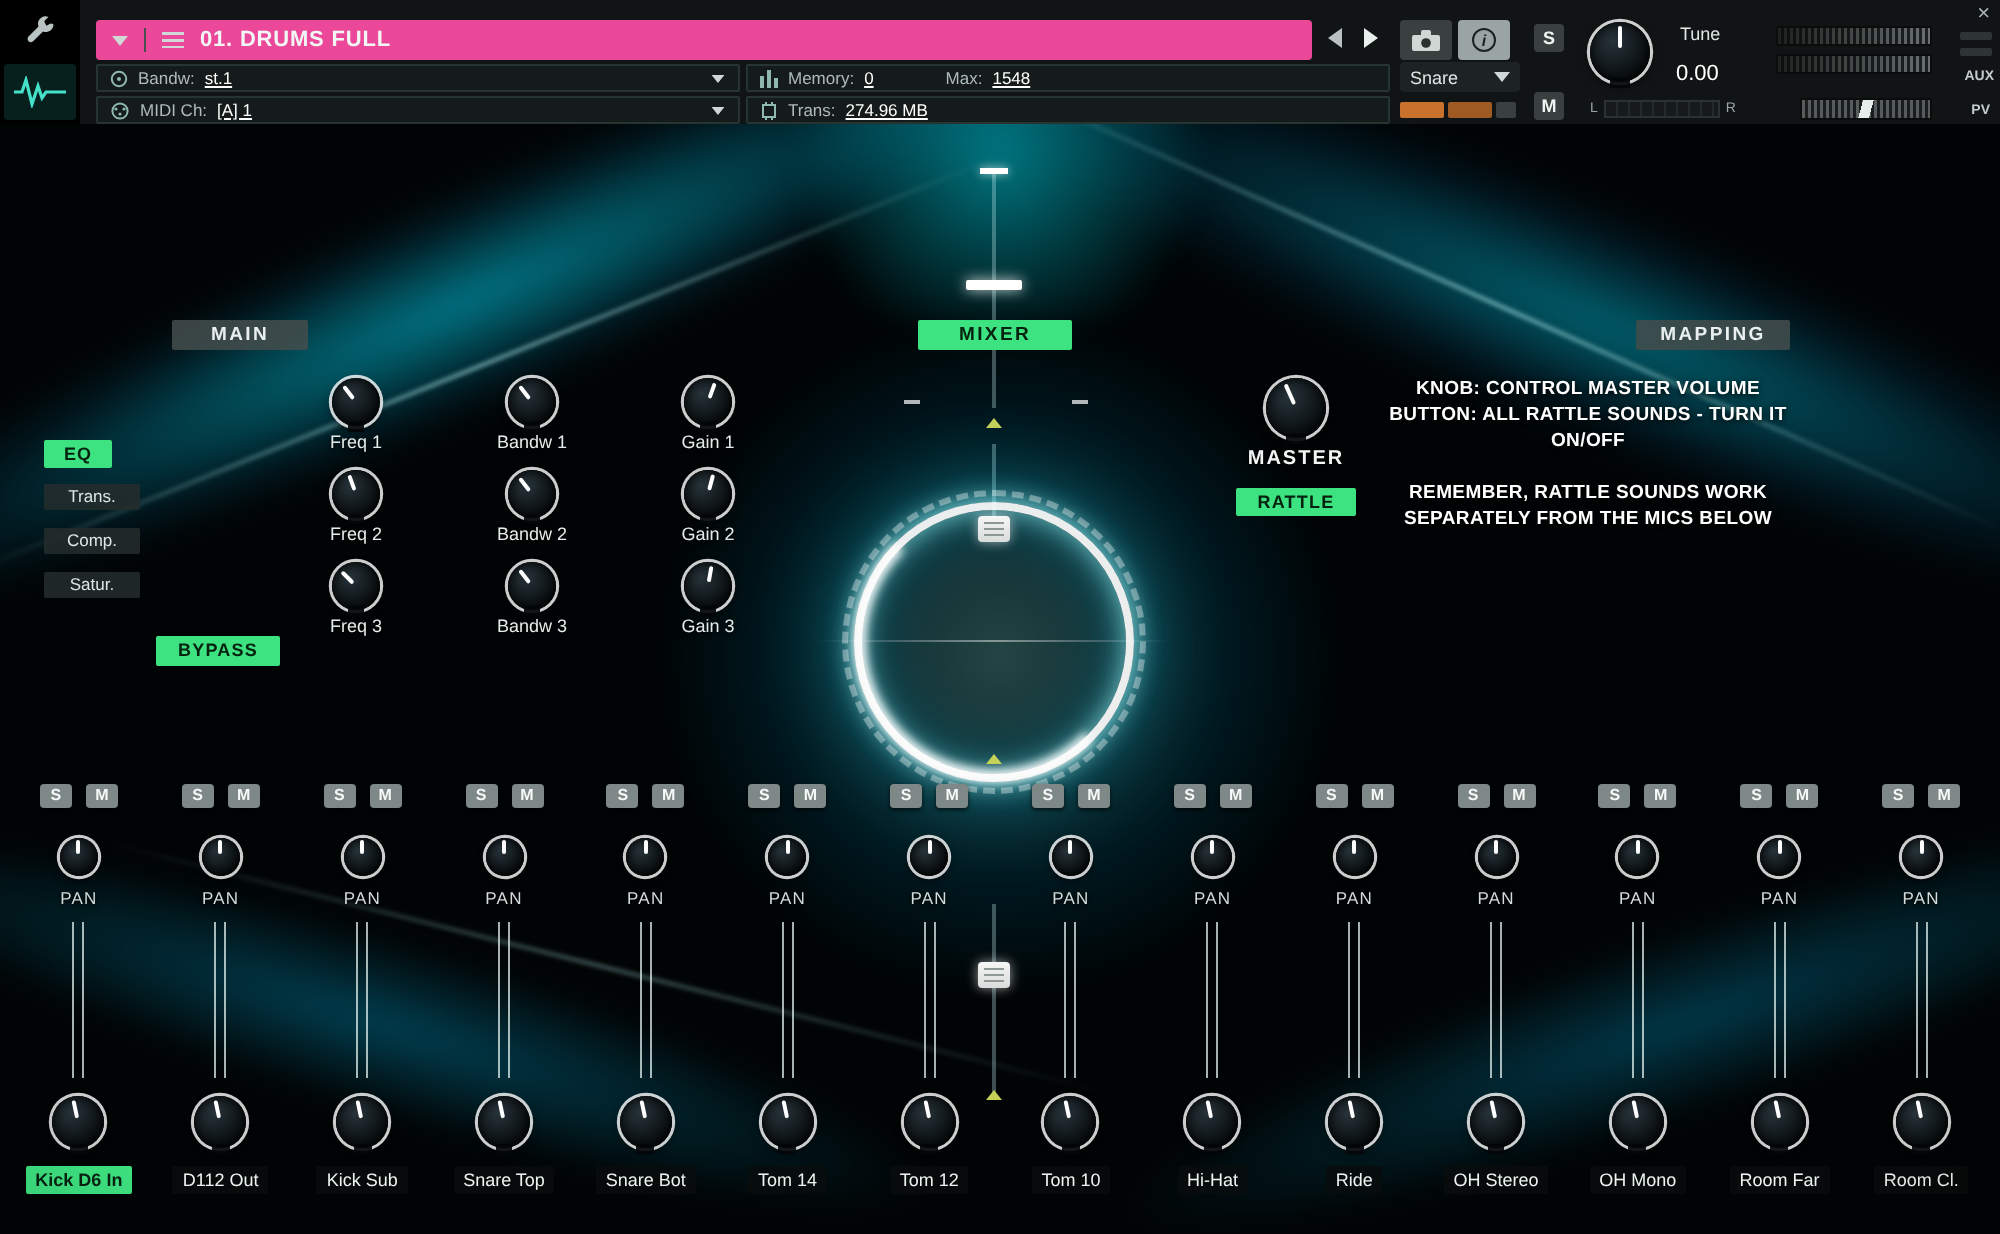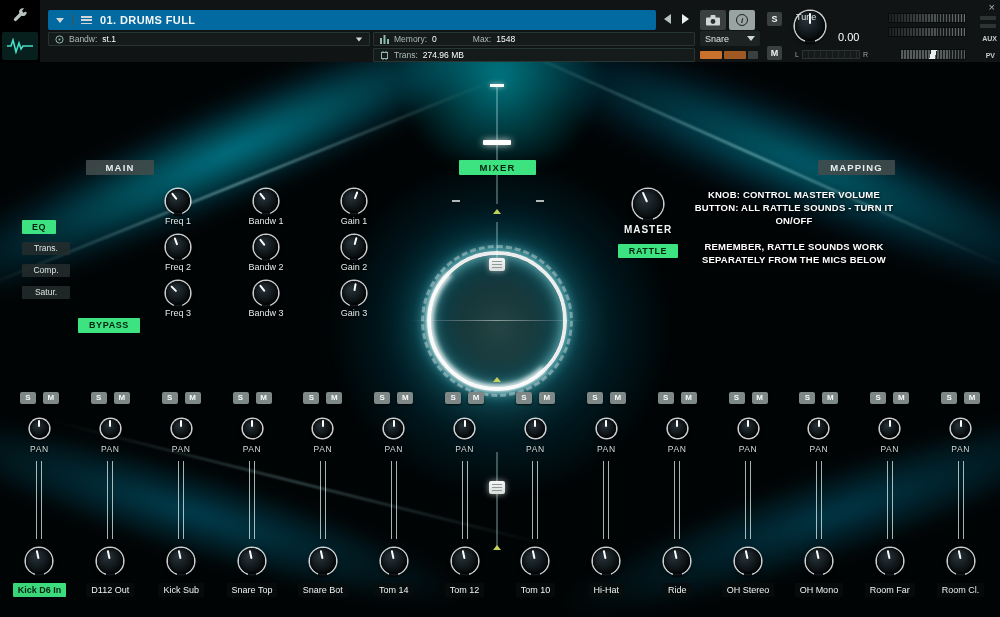--- a/index.html
+++ b/index.html
@@ -7,21 +7,21 @@
   body { width:1000px; height:617px; font-family:"Liberation Sans", sans-serif; overflow:hidden; }
   .app { position:relative; width:1000px; height:617px; background:#050708; overflow:hidden;
          --green:#3ee381; --teal:#00d9e8; --orange:#c8722d; }
 
   
   .header { position:absolute; left:0; top:0; width:1000px; height:62px; background:#101414; z-index:50; }
   .side-rail { position:absolute; left:0; top:0; width:40px; height:62px; background:#000; }
   .wrench-tile { position:absolute; left:4px; top:4px; width:32px; height:24px; display:flex; align-items:center; justify-content:center; }
   .wave-tile { position:absolute; left:2px; top:32px; width:36px; height:28px; background:#07201e; display:flex; align-items:center; justify-content:center; border-radius:2px; }
 
-  .title-bar { position:absolute; left:48px; top:10px; width:608px; height:20px; background:#0369a1; border-radius:2px;
+  .title-bar { position:absolute; left:48px; top:10px; width:608px; height:20px; background:#ec4899; border-radius:2px;
                display:flex; align-items:center; padding:0 8px; gap:8px; }
   .chv-down { width:0; height:0; border-left:4px solid transparent; border-right:4px solid transparent; border-top:5px solid #cfd8d6; }
   .vdiv { width:1px; height:12px; background:#4a5050; }
   .menu-icon { width:11px; height:8px; background:repeating-linear-gradient(180deg,#cfd8d6 0 1.5px, transparent 1.5px 3.4px); }
   .inst-title { color:#f2f6f5; font-size:11px; font-weight:bold; letter-spacing:.4px; }
 
   .nav-arrows { position:absolute; left:664px; top:14px; display:flex; gap:11px; align-items:center; }
   .arr-l { width:0; height:0; border-top:5px solid transparent; border-bottom:5px solid transparent; border-right:7px solid #b9c2c0; }
   .arr-r { width:0; height:0; border-top:5px solid transparent; border-bottom:5px solid transparent; border-left:7px solid #e8efed; }
 
@@ -34,21 +34,21 @@
   .sm-tile { position:absolute; left:767px; width:15px; height:14px; background:#3a4040; border-radius:2px;
              color:#f0f4f3; font-size:9px; font-weight:bold; display:flex; align-items:center; justify-content:center; }
   .sm-s { top:12px; } .sm-m { top:46px; }
 
   .purge-box { position:absolute; left:700px; top:31px; width:60px; height:15px; background:#1d2222; border-radius:2px;
                display:flex; align-items:center; justify-content:space-between; padding:0 5px; color:#dfe6e4; font-size:9px; }
   .purge-meter { position:absolute; left:700px; top:51px; width:60px; height:8px; display:flex; gap:2px; }
   .pm-seg { height:8px; border-radius:1px; }
 
   .tune-knob { position:absolute; left:795px; top:11px; width:30px; height:30px; }
-  .tune-label { position:absolute; left:796px; top:12px; color:#dfe6e4; font-size:9px; }
+  .tune-label { position:absolute; left:840px; top:12px; color:#dfe6e4; font-size:9px; }
   .tune-value { position:absolute; left:838px; top:31px; color:#ffffff; font-size:11px; }
 
   .hmeter { position:absolute; left:888px; width:78px; height:10px; border:1px solid #0a0c0c; border-radius:1px;
             background: linear-gradient(90deg, rgba(8,10,10,.78), rgba(8,10,10,0)),
                         repeating-linear-gradient(90deg,#6a7170 0 1.5px,#1c2020 1.5px 3px); }
   .hm1 { top:13px; } .hm2 { top:27px; }
 
   .lr-meter { position:absolute; left:795px; top:50px; display:flex; align-items:center; gap:3px; }
   .lr-lab { color:#9aa4a2; font-size:7px; }
   .lr-bar { width:58px; height:9px; background:#161a1a; border:1px solid #2c3232;
@@ -58,21 +58,21 @@
                         repeating-linear-gradient(90deg,#565c5b 0 1.5px,#191d1d 1.5px 3px); }
 
   .edge-close { position:absolute; right:5px; top:1px; color:#aab4b2; font-size:11px; line-height:12px; }
   .edge-bar { position:absolute; right:4px; width:16px; height:4px; background:#2e3434; border-radius:1px; }
   .eb1 { top:16px; } .eb2 { top:24px; }
   .edge-aux { position:absolute; right:3px; top:35px; color:#c4cdcb; font-size:7px; font-weight:bold; }
   .edge-pv { position:absolute; right:5px; top:52px; color:#c4cdcb; font-size:7px; font-weight:bold; }
 
   .info-row { position:absolute; height:14px; background:#141b1a; border:1px solid #263432; border-radius:1px;
               display:flex; align-items:center; gap:5px; padding:0 6px; font-size:8.5px; color:#aebbb8; }
-  .info-row .val { color:#ffffff; }
+  .info-row .val { color:#ffffff;text-decoration:underline; }
   .info-row .chv-down { margin-left:auto; transform:scale(.8); }
   .r-out { left:48px; top:32px; width:322px; }
   .r-midi { left:48px; top:48px; width:322px; }
   .r-voices { left:373px; top:32px; width:322px; }
   .r-mem { left:373px; top:48px; width:322px; }
   .gap20 { display:inline-block; width:26px; }
 
   
   .main { position:absolute; left:0; top:62px; width:1000px; height:555px; overflow:hidden; background:#010405; }
   .streak { position:absolute; filter:blur(7px); pointer-events:none; }
@@ -264,20 +264,31 @@
           <rect x="0" y="3" width="2" height="6" fill="#8fb8ae"></rect>
           <rect x="3.5" y="0" width="2" height="9" fill="#8fb8ae"></rect>
           <rect x="7" y="4" width="2" height="5" fill="#8fb8ae"></rect>
         </svg>
       <span>Memory:</span>
       <span class="val">0</span>
       <span class="gap20"></span>
       <span>Max:</span>
       <span class="val">1548</span>
     </div>
+    <div class="info-row r-midi">
+      <svg width="10" height="9" viewBox="0 0 10 9">
+          <circle cx="5" cy="4.5" r="3.8" fill="none" stroke="#8fb8ae"></circle>
+          <circle cx="3" cy="3.5" r=".8" fill="#8fb8ae"></circle>
+          <circle cx="7" cy="3.5" r=".8" fill="#8fb8ae"></circle>
+          <circle cx="5" cy="6" r=".8" fill="#8fb8ae"></circle>
+        </svg>
+      <span>MIDI Ch:</span>
+      <span class="val">[A] 1</span>
+      <span class="chv-down"></span>
+    </div>
     <div class="info-row r-mem">
       <svg width="9" height="9" viewBox="0 0 9 9">
           <rect x="1.5" y="1.5" width="6" height="6" fill="none" stroke="#8fb8ae"></rect>
           <path d="M3 0v1.5M6 0v1.5M3 7.5V9M6 7.5V9" stroke="#8fb8ae"></path>
         </svg>
       <span>Trans:</span>
       <span class="val">274.96 MB</span>
     </div>
   </div>
 

